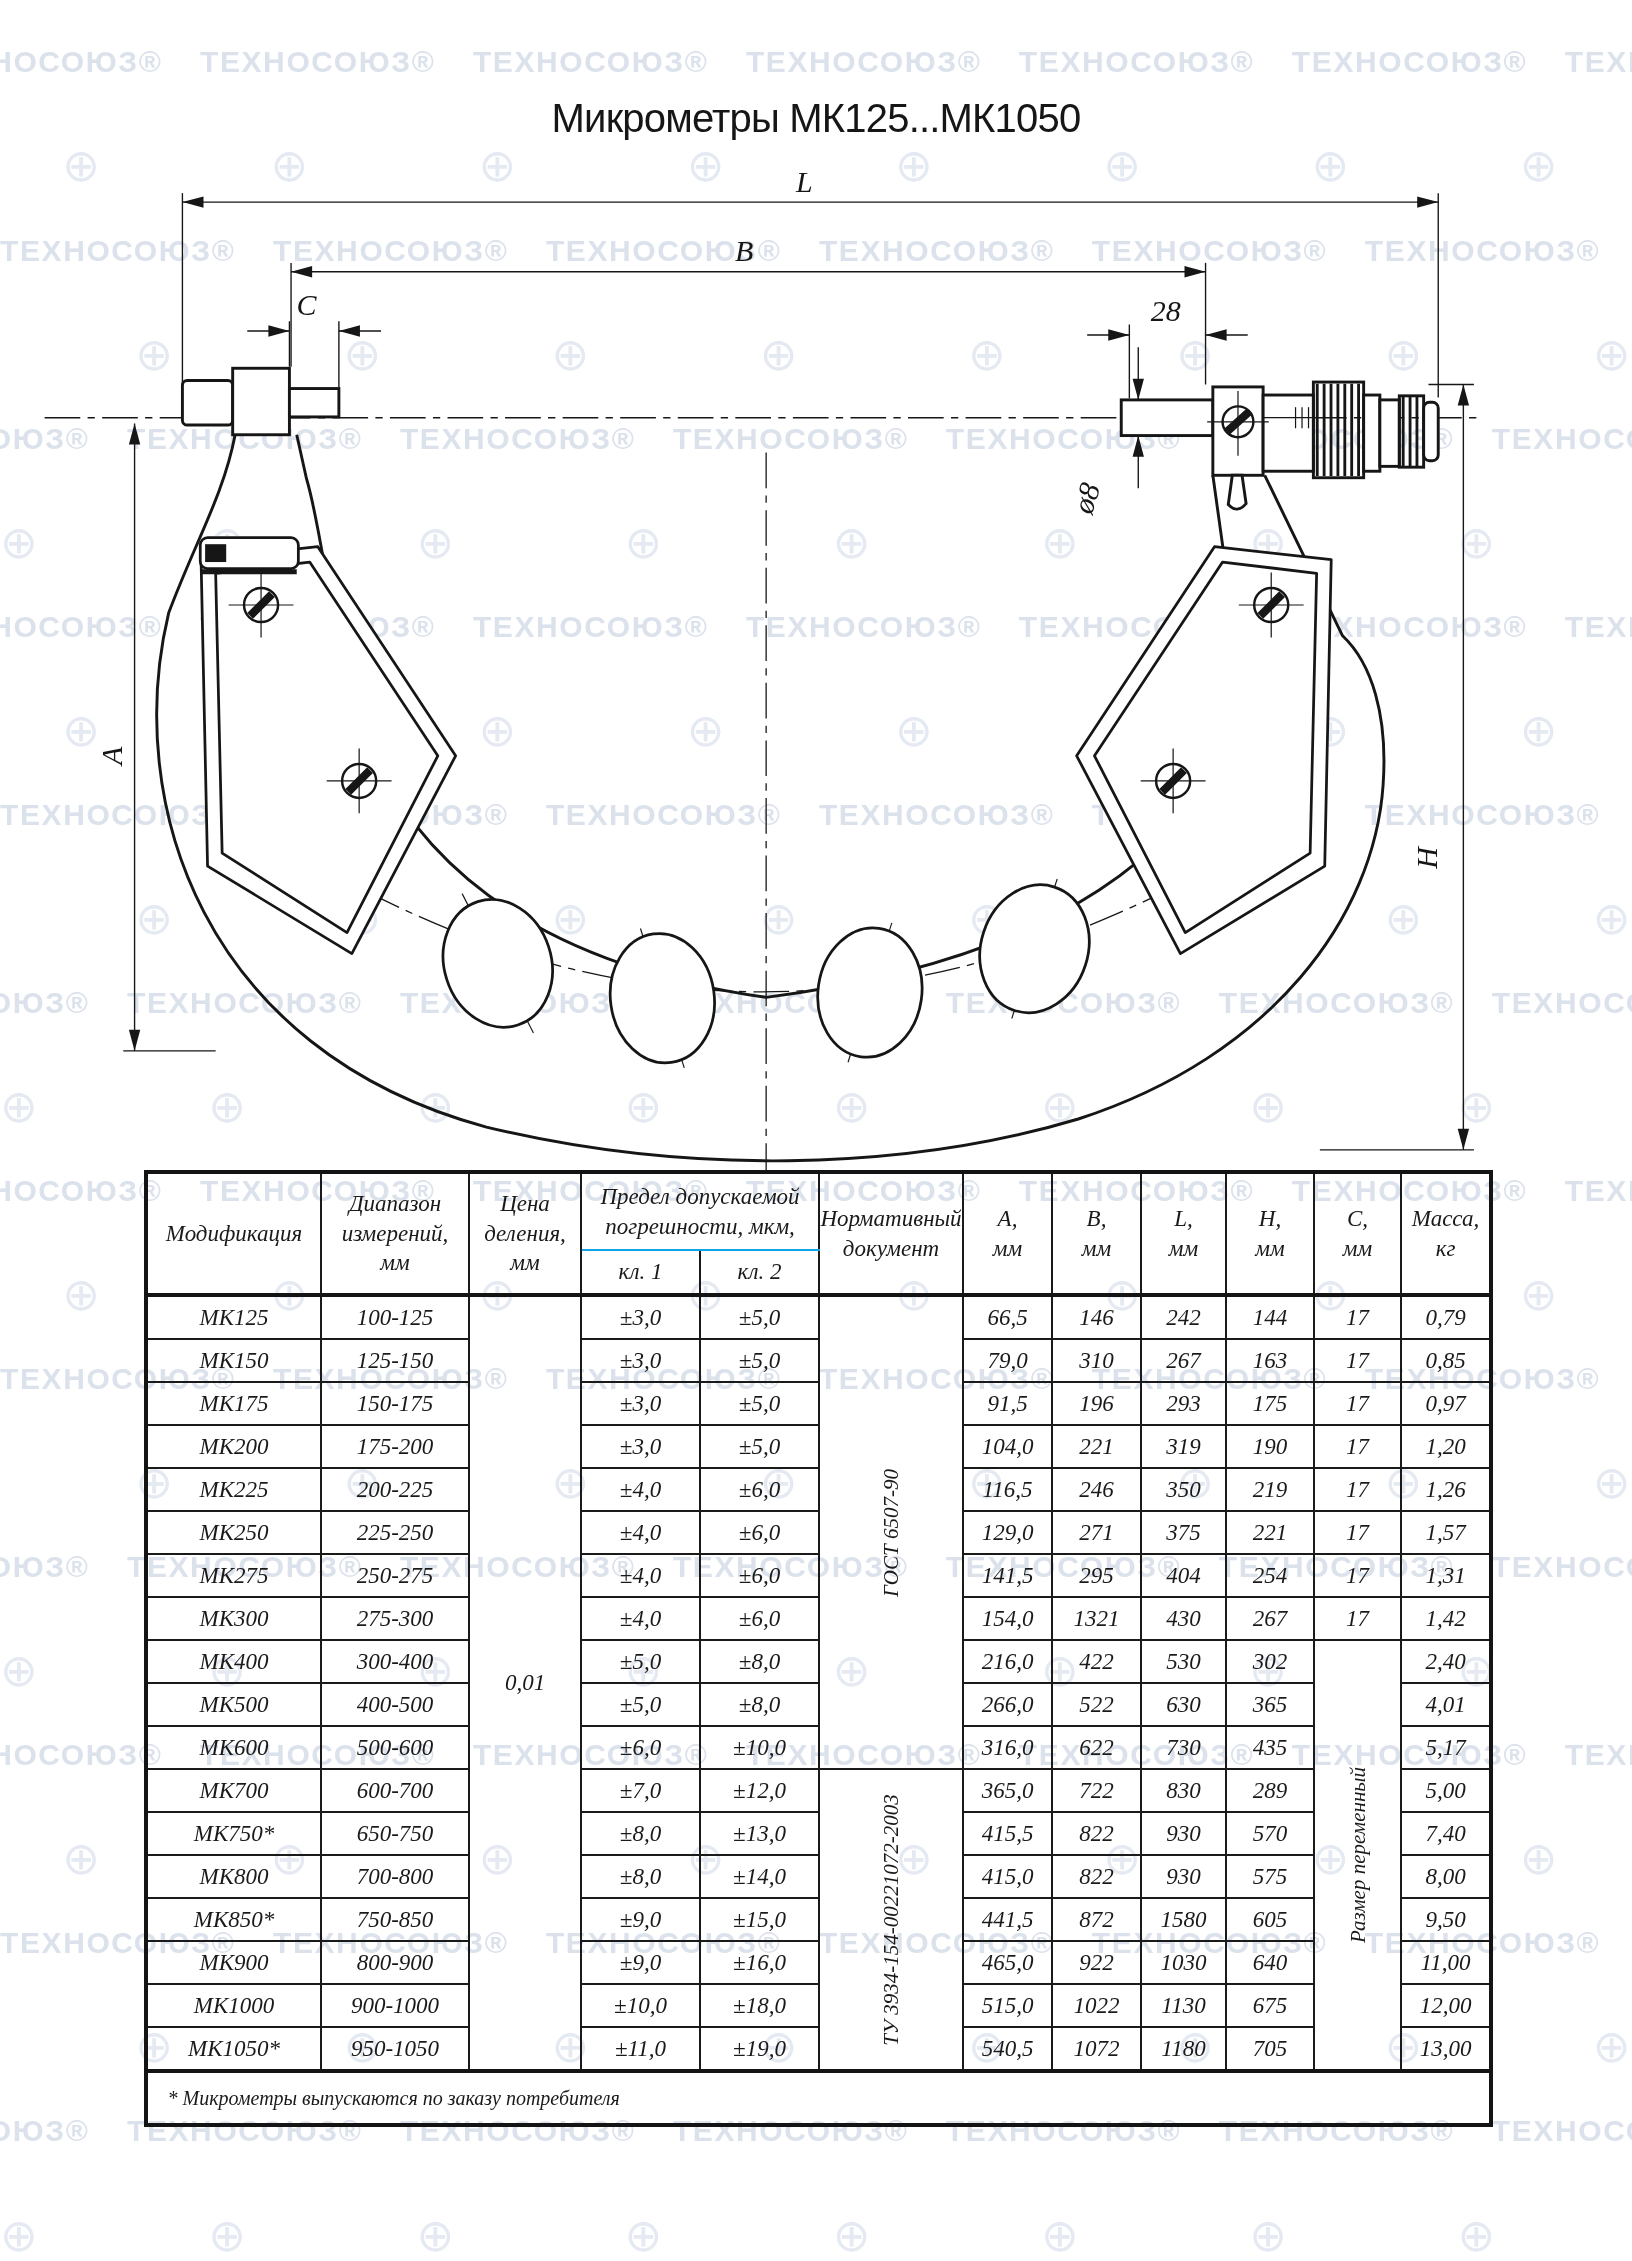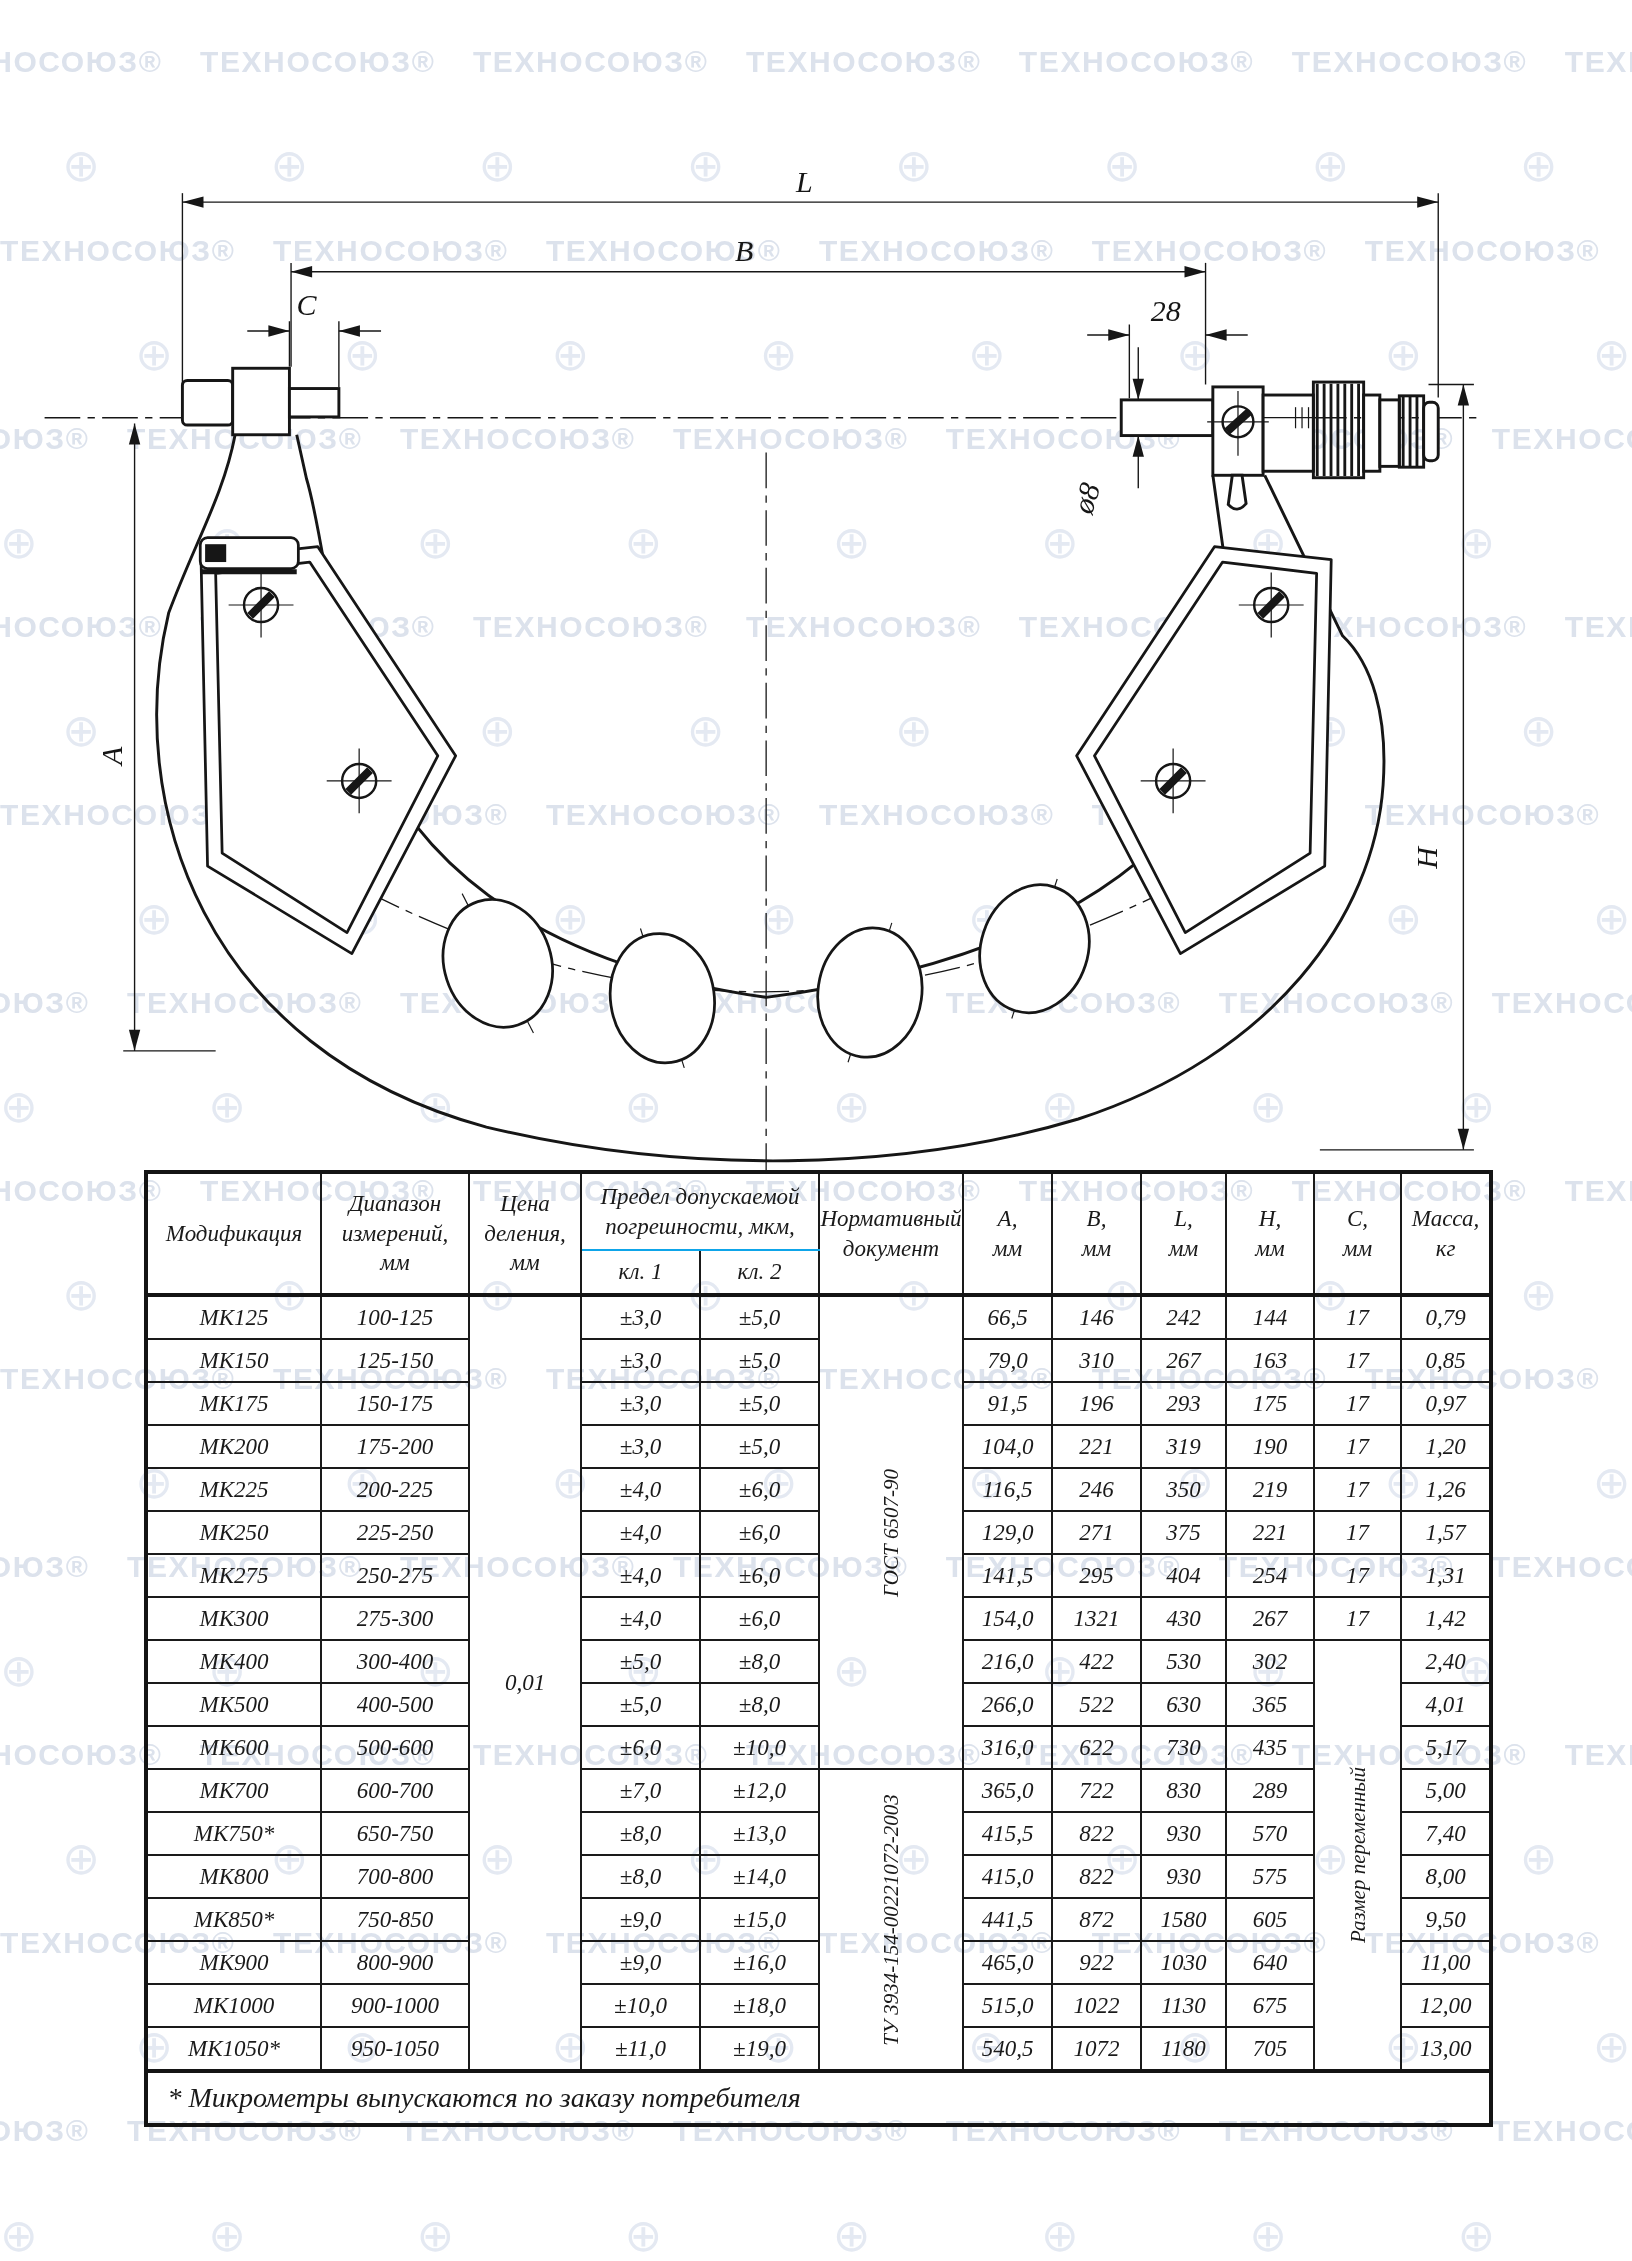--- a/index.html
+++ b/index.html
@@ -26,21 +26,21 @@
   .specs th{font-size:23px;font-weight:normal;white-space:pre-line;line-height:1.3;}
   .specs thead tr:first-child{height:78px;}
   .specs thead tr:last-child{height:45px;}
   .specs thead tr:last-child th{border-bottom:4px solid #141414;}
   .specs th.rs2{border-bottom:4px solid #141414;}
   .specs th.h-err{border-bottom:2px solid #0ea5e9;}
   .specs tbody td{font-size:23px;height:41px;}
   .specs td.rot{position:relative;}
   .roti{position:absolute;top:50%;left:50%;transform:translate(-50%,-50%) rotate(-90deg);
         white-space:nowrap;font-size:21px;}
-  .specs tfoot td{border-top:4px solid #141414;text-align:left;font-size:28px;height:50px;
+  .specs tfoot td{border-top:4px solid #141414;text-align:left;font-size:20px;height:50px;
         padding-left:19.5px;}
 </style>
 </head>
 <body>
 
 <div class="page">
 
   <div class="watermark">
       <div class="wm-row wm-globe" style="top: -49px; left: 0px;">⊕ ⊕ ⊕ ⊕ ⊕ ⊕ ⊕ ⊕ ⊕ </div>
       <div class="wm-row wm-text" style="top: 45px; left: -73px;">ТЕХНОСОЮЗ®  ТЕХНОСОЮЗ®  ТЕХНОСОЮЗ®  ТЕХНОСОЮЗ®  ТЕХНОСОЮЗ®  ТЕХНОСОЮЗ®  ТЕХНОСОЮЗ®  ТЕХНОСОЮЗ®  ТЕХНОСОЮЗ®  </div>
@@ -62,20 +62,21 @@
       <div class="wm-row wm-text" style="top: 1550px; left: -146px;">ТЕХНОСОЮЗ®  ТЕХНОСОЮЗ®  ТЕХНОСОЮЗ®  ТЕХНОСОЮЗ®  ТЕХНОСОЮЗ®  ТЕХНОСОЮЗ®  ТЕХНОСОЮЗ®  ТЕХНОСОЮЗ®  ТЕХНОСОЮЗ®  </div>
       <div class="wm-row wm-globe" style="top: 1644px; left: 0px;">⊕ ⊕ ⊕ ⊕ ⊕ ⊕ ⊕ ⊕ ⊕ </div>
       <div class="wm-row wm-text" style="top: 1738px; left: -73px;">ТЕХНОСОЮЗ®  ТЕХНОСОЮЗ®  ТЕХНОСОЮЗ®  ТЕХНОСОЮЗ®  ТЕХНОСОЮЗ®  ТЕХНОСОЮЗ®  ТЕХНОСОЮЗ®  ТЕХНОСОЮЗ®  ТЕХНОСОЮЗ®  </div>
       <div class="wm-row wm-globe" style="top: 1832px; left: -146px;">⊕ ⊕ ⊕ ⊕ ⊕ ⊕ ⊕ ⊕ ⊕ </div>
       <div class="wm-row wm-text" style="top: 1926px; left: 0px;">ТЕХНОСОЮЗ®  ТЕХНОСОЮЗ®  ТЕХНОСОЮЗ®  ТЕХНОСОЮЗ®  ТЕХНОСОЮЗ®  ТЕХНОСОЮЗ®  ТЕХНОСОЮЗ®  ТЕХНОСОЮЗ®  ТЕХНОСОЮЗ®  </div>
       <div class="wm-row wm-globe" style="top: 2020px; left: -73px;">⊕ ⊕ ⊕ ⊕ ⊕ ⊕ ⊕ ⊕ ⊕ </div>
       <div class="wm-row wm-text" style="top: 2114px; left: -146px;">ТЕХНОСОЮЗ®  ТЕХНОСОЮЗ®  ТЕХНОСОЮЗ®  ТЕХНОСОЮЗ®  ТЕХНОСОЮЗ®  ТЕХНОСОЮЗ®  ТЕХНОСОЮЗ®  ТЕХНОСОЮЗ®  ТЕХНОСОЮЗ®  </div>
       <div class="wm-row wm-globe" style="top: 2209px; left: 0px;">⊕ ⊕ ⊕ ⊕ ⊕ ⊕ ⊕ ⊕ ⊕ </div>
     </div>
 
+  <div class="title">Микрометры МК125...МК1050</div>
 
   <svg class="drawing" width="1632" height="1022" viewBox="0 0 2013 1260">
 
     <g stroke="#161616" stroke-width="1.6" fill="none" stroke-dasharray="44 9 9 9">
       <line x1="55" y1="325" x2="1826" y2="325"></line>
       <line x1="945" y1="368" x2="945" y2="1256"></line>
       <path d="M 330,838 Q 945,1238 1598,818"></path>
     </g>
 
     <g stroke="#161616" stroke-width="1.7" fill="none">

